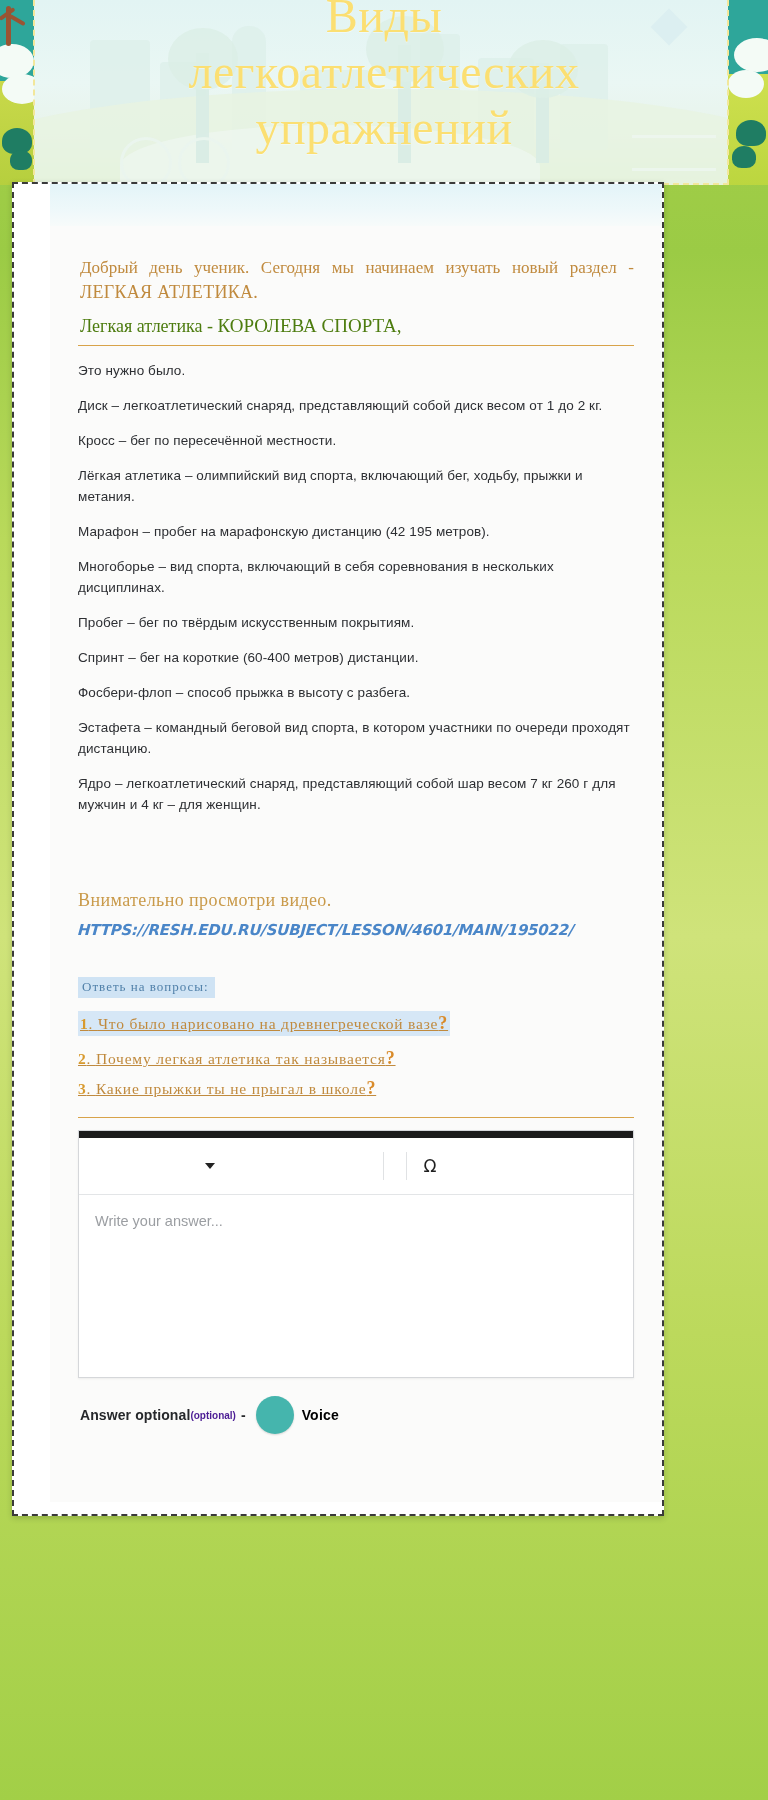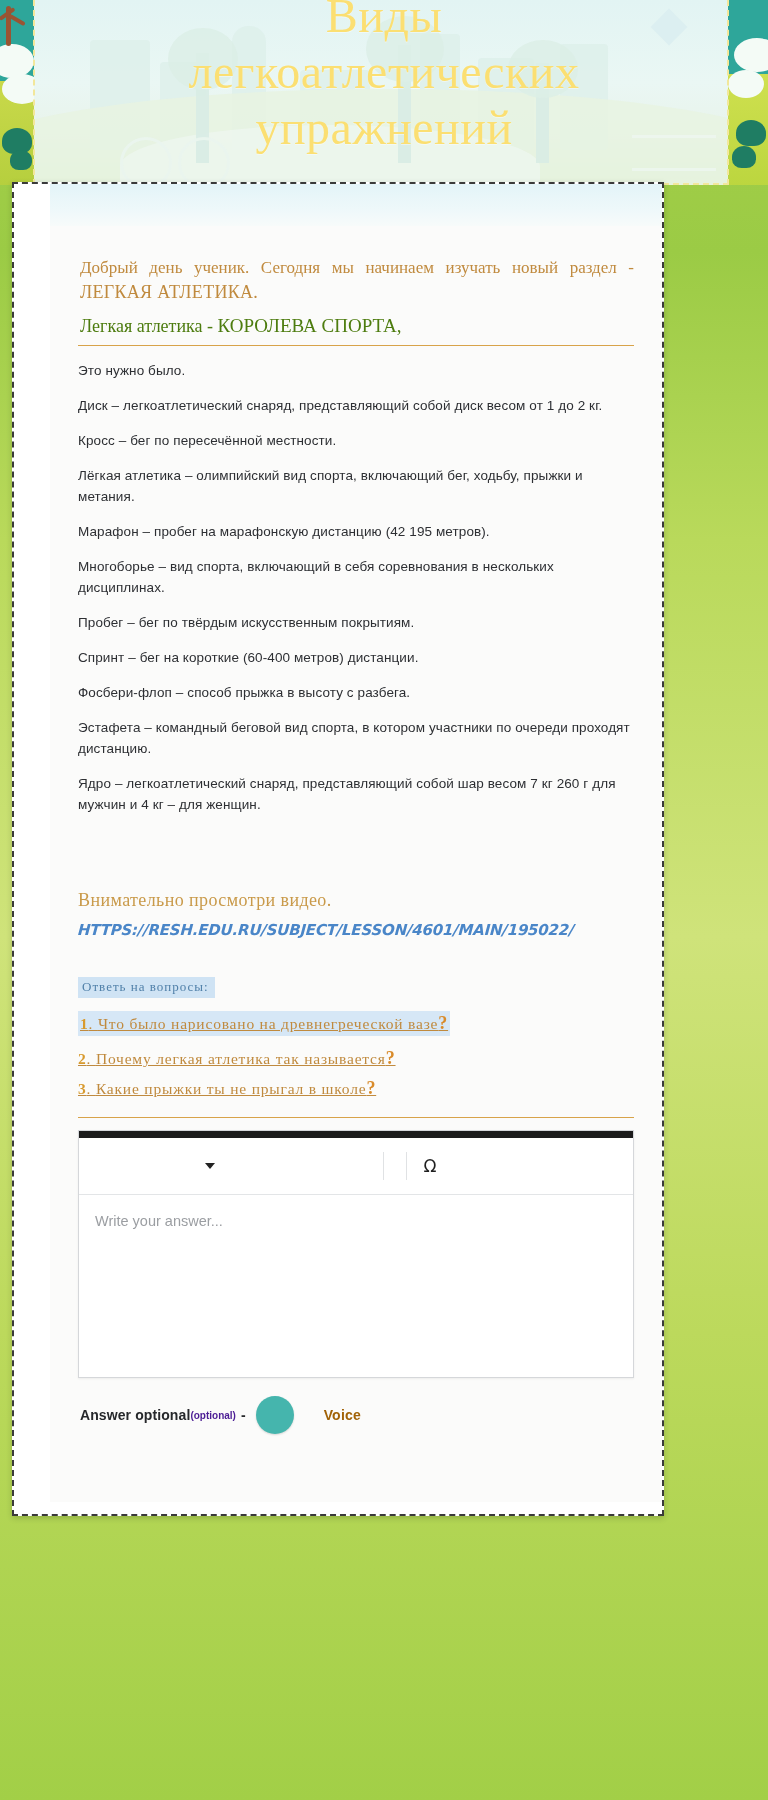--- a/index.html
+++ b/index.html
@@ -295,21 +295,21 @@
   .rec-dash {
     font-size:14px; color:#26282b; margin:0 10px 0 5px; font-weight:bold;
   }
   .rec-btn {
     width:38px;height:38px;border-radius:50%;
     background:#45b5ad;
     display:inline-block;
     box-shadow:0 1px 2px rgba(0,0,0,.15);
   }
   .rec-voice {
-    font-size:14px;font-weight:bold;color:#a16207;margin-left:30px;
+    font-size:14px;font-weight:bold;color:#000000;margin-left:8px;
     letter-spacing:.2px;
   }
 </style>
 </head>
 <body>
 
 <div id="page">
 
   <div id="hero">
     <div class="hero-sky"></div>

